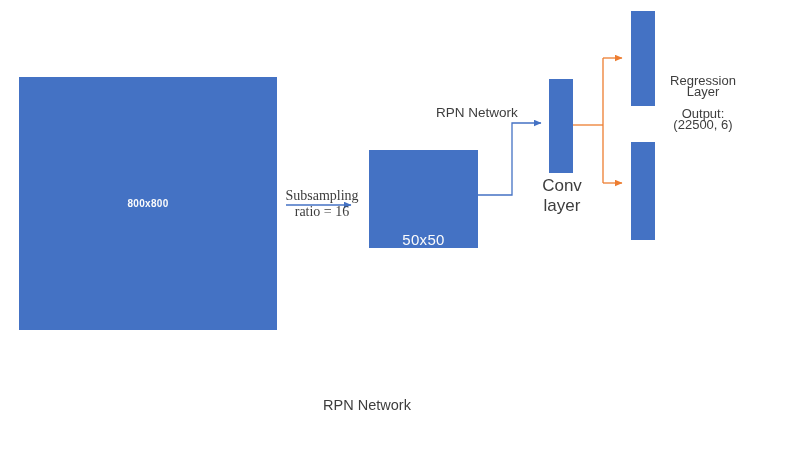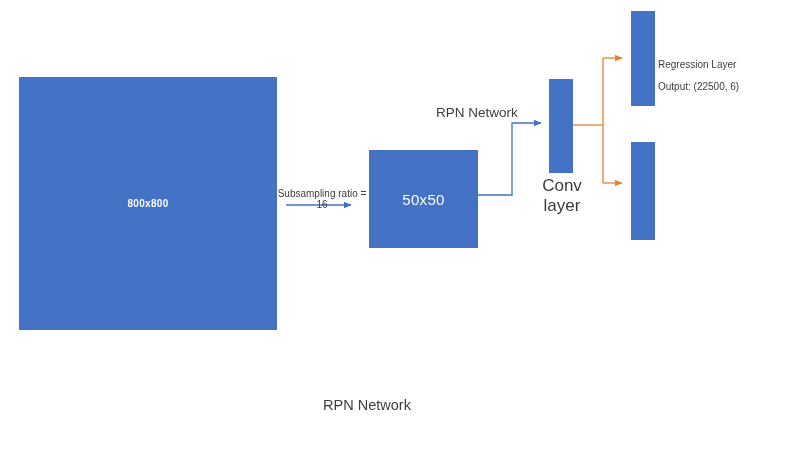--- a/index.html
+++ b/index.html
@@ -32,33 +32,33 @@
   .reg-bar    { left: 631px; top: 11px;  width: 24px;  height: 95px; }
   .cls-bar    { left: 631px; top: 142px; width: 24px;  height: 98px; }
 
   .txt {
     position: absolute;
     color: #3d3d3d;
     white-space: pre-line;
   }
   .subsampling-label {
     left: 276px; top: 188px; width: 92px;
-    font-size: 10px; text-align: center;
+    font-size: 14px; text-align: center; font-family: Liberation Serif, serif;
   }
   .rpn-top-label {
     left: 436px; top: 105px;
     font-size: 13.5px;
   }
   .conv-label {
     left: 522px; top: 176px; width: 80px;
     font-size: 17px; text-align: center;
   }
   .reg-label {
-    left: 658px; top: 48px; width: 90px;
-    font-size: 10px; line-height: 11px; 
+    left: 658px; top: 64px; width: 90px;
+    font-size: 13px; line-height: 11px; text-align: center;
   }
   .cls-label {
     left: 672px; top: 185px; width: 96px;
     font-size: 8.5px; line-height: 11px; text-align: center;
   }
   .bottom-caption {
     left: 300px; top: 397px; width: 134px;
     font-size: 14.5px; text-align: center;
   }
   .connector-layer {
@@ -95,21 +95,21 @@
 
     <line x1="603" y1="183" x2="622" y2="183" stroke-width="1.3" fill="none" marker-end="url(#arrow-orange)" stroke="#ed7d31"></line>
   </svg>
 
   <div class="box input-box" style="background: rgb(68, 114, 196);">
     <span class="box-label">800x800</span>
   </div>
 
   <div class="txt subsampling-label">Subsampling ratio = 16</div>
 
-  <div class="box feature-box" style="background: rgb(68, 114, 196);">
+  <div class="box feature-box" style="background: rgb(68, 114, 196); align-items: flex-end;">
     <span class="box-label">50x50</span>
   </div>
 
   <div class="txt rpn-top-label">RPN Network</div>
 
   <div class="box conv-bar" style="background: rgb(68, 114, 196);"></div>
   <div class="txt conv-label">Conv layer</div>
 
   <div class="box reg-bar" style="background: rgb(68, 114, 196);"></div>
   <div class="txt reg-label">

